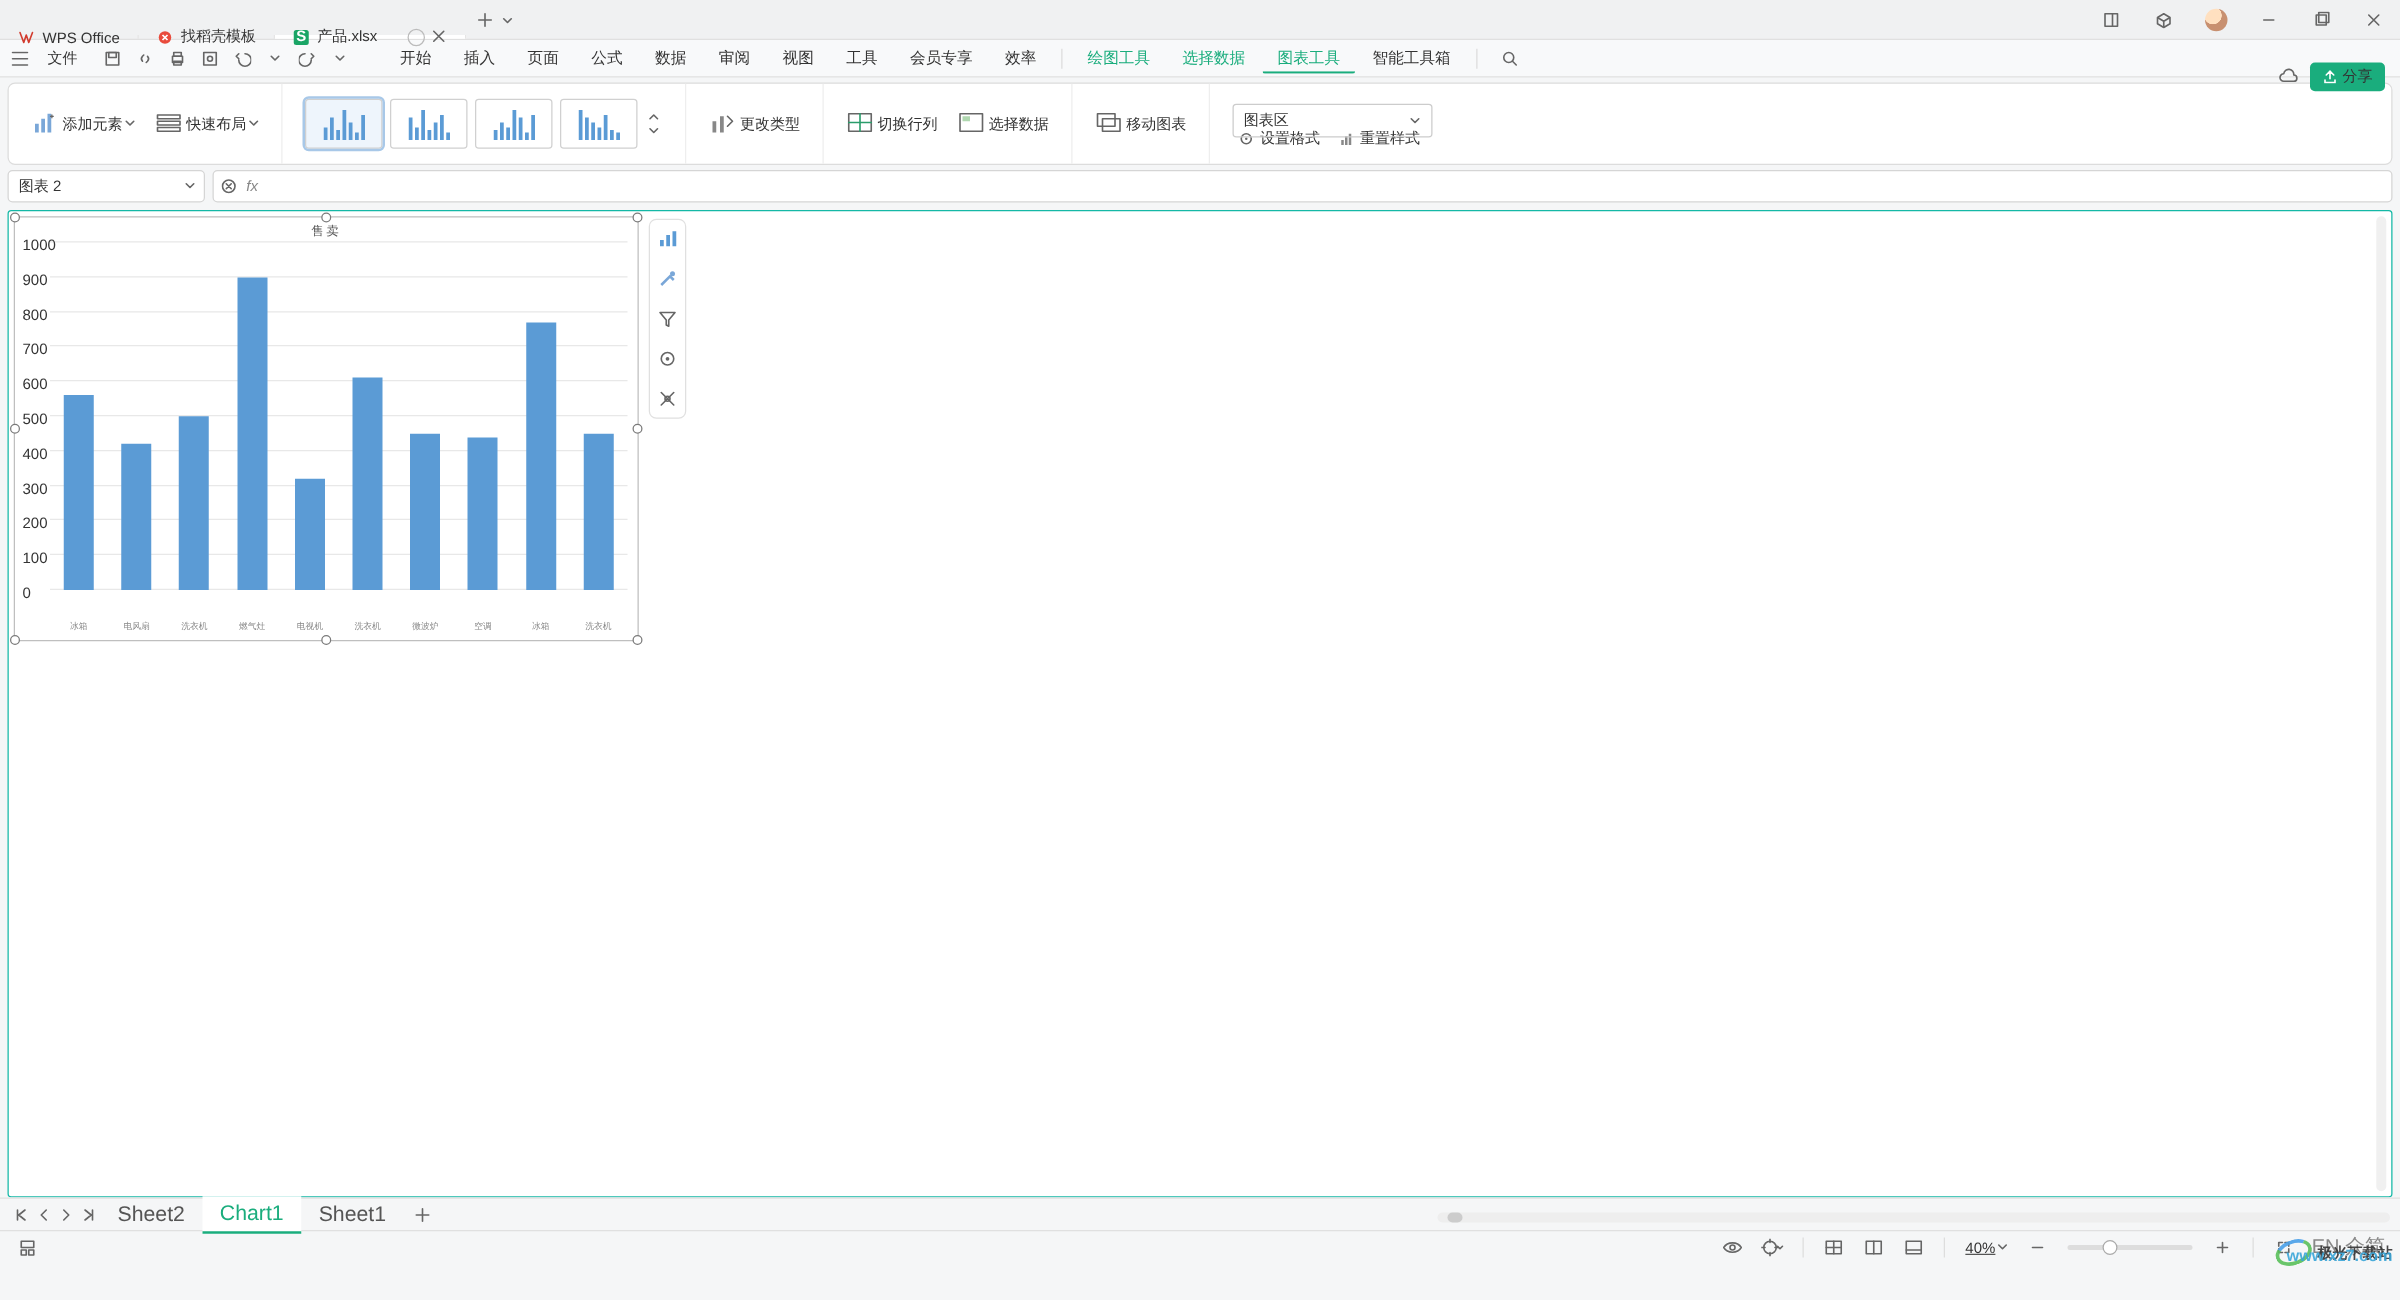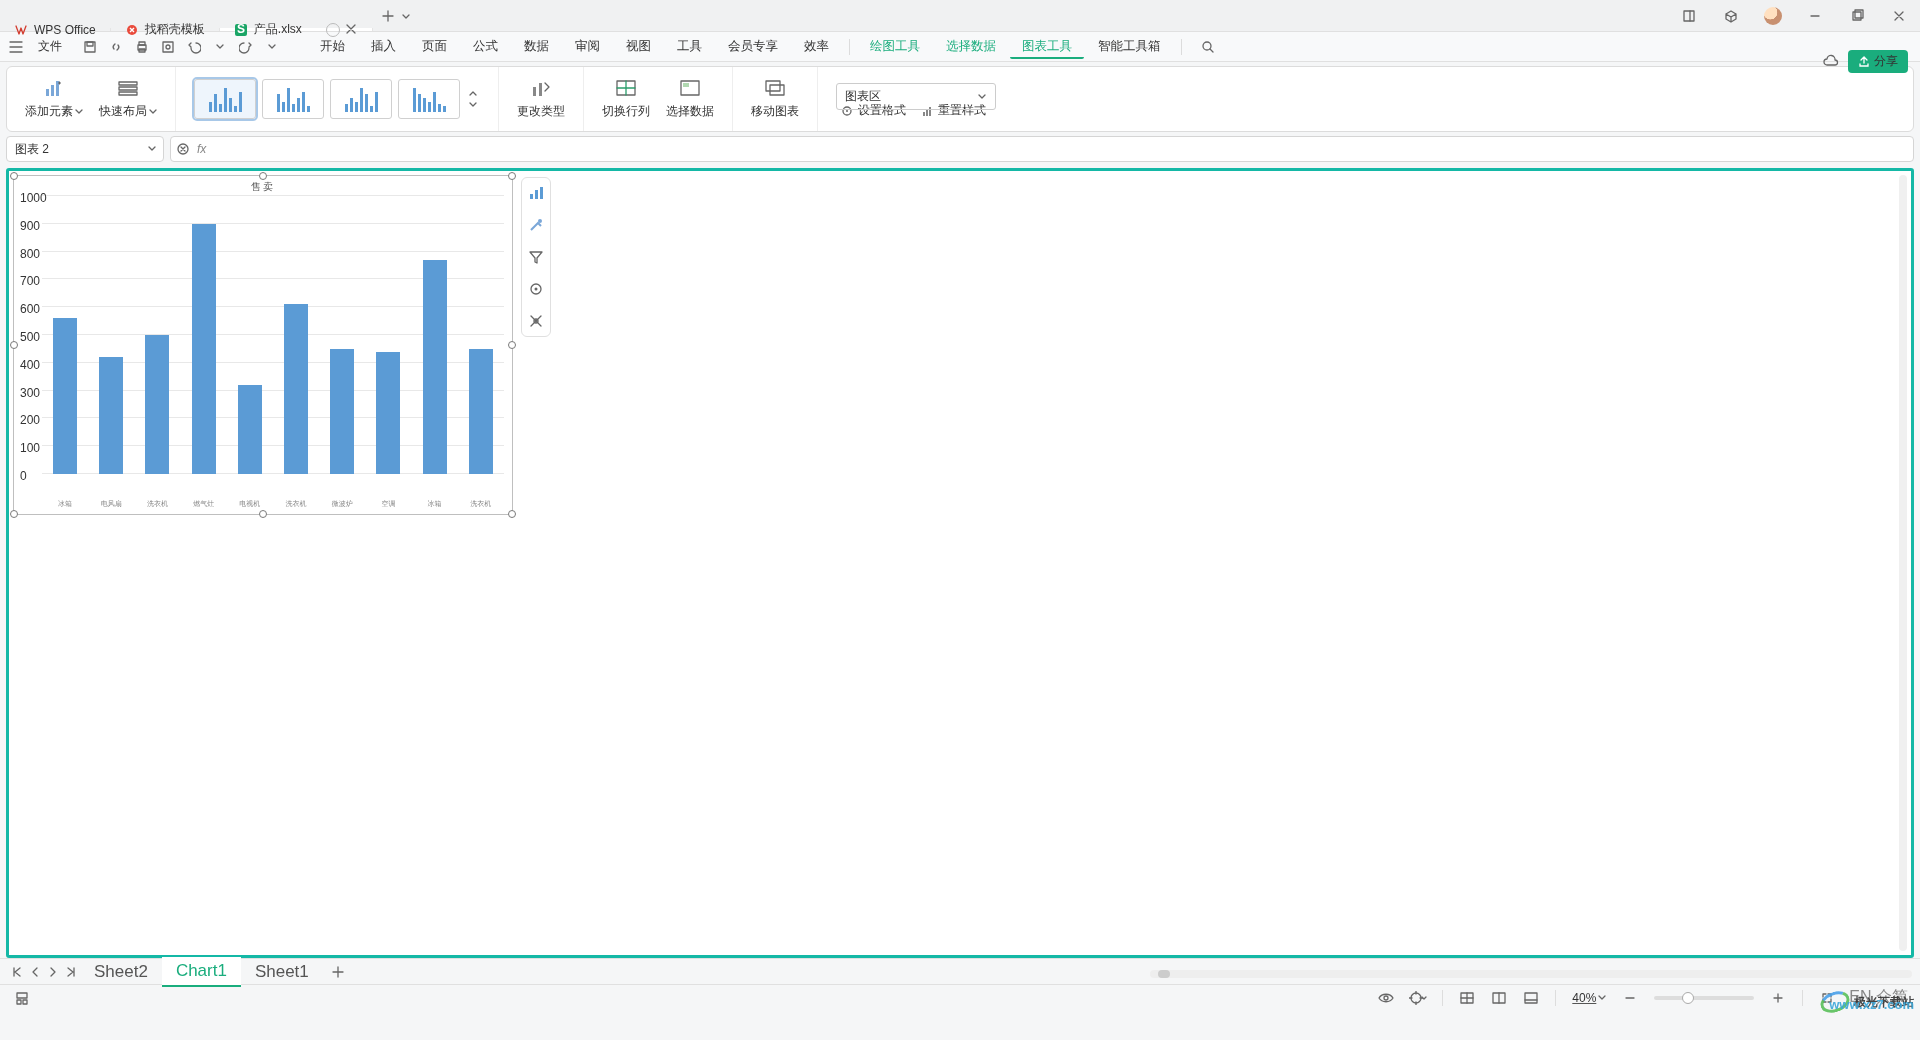--- a/index.html
+++ b/index.html
@@ -30,21 +30,21 @@
 .menuitem.green{color:#1aad7d;}
 .menuitem.active{color:#1aad7d;border-bottom:2px solid #1aad7d;padding-bottom:2px;}
 .menusep{width:1px;height:16px;background:#dcdcdc;margin:0 6px;}
 .searchbtn{width:24px;height:24px;display:flex;align-items:center;justify-content:center;margin-left:6px;}
 .rightmenu{margin-left:auto;display:flex;align-items:center;gap:8px;padding-right:8px;margin-top:29px;}
 .sharebtn{background:#1aad7d;color:#fff;border-radius:4px;padding:3px 10px;display:flex;align-items:center;gap:4px;font-size:12px;}
 
 
 .ribbon{height:66px;background:#fff;border:1px solid #dcdcdc;border-radius:6px;margin:4px 6px 0;display:flex;align-items:stretch;}
 .rgroup{display:flex;align-items:center;padding:0 10px;border-right:1px solid #eee;}
-.rvbtn{display:flex;flex-direction:column;align-items:center;justify-content:center;gap:3px;padding:0 8px;font-size:11px;color:#555;}
+.rvbtn{display:flex;flex-direction:row;align-items:center;justify-content:center;gap:3px;padding:0 8px;font-size:11px;color:#555;}
 .rvbtn .ricon{height:22px;display:flex;align-items:center;justify-content:center;}
 .rvbtn .rlabel{white-space:nowrap;display:flex;align-items:center;gap:2px;}
 .chartstyles{display:flex;align-items:center;gap:6px;padding:0 8px;}
 .chartstyle{width:62px;height:40px;border:1px solid #d0d0d0;border-radius:3px;background:#fff;display:flex;align-items:flex-end;justify-content:center;gap:2px;padding:4px 4px 6px;}
 .chartstyle.sel{outline:2px solid #a8c8e8;background:#eef5fc;}
 .chartstyle .bar{width:3px;background:#5b9bd5;}
 .chartstyle .bar.s1{height:10px}.chartstyle .bar.s2{height:18px}.chartstyle .bar.s3{height:8px}.chartstyle .bar.s4{height:24px}.chartstyle .bar.s5{height:14px}.chartstyle .bar.s6{height:6px}.chartstyle .bar.s7{height:20px}
 .styledrop{width:14px;height:40px;display:flex;align-items:center;justify-content:center;}
 .areaselect{display:flex;align-items:center;min-width:160px;height:36px;border:1px solid #ccc;border-radius:3px;padding:0 8px;margin:4px 0 0 8px;align-self:flex-start;position:relative;top:8px;}
 .areaselect .dd{margin-left:auto;}
@@ -53,21 +53,21 @@
 .rightgrp{display:flex;flex-direction:column;padding:4px 10px;border-right:none;}
 
 
 .fxrow{display:flex;align-items:center;gap:6px;padding:4px 6px;}
 .namebox{width:158px;height:26px;background:#fff;border:1px solid #d5d5d5;border-radius:4px;display:flex;align-items:center;padding:0 8px;color:#888;position:relative;}
 .namebox .dd{position:absolute;right:6px;}
 .fxbar{flex:1;height:26px;background:#fff;border:1px solid #d5d5d5;border-radius:4px;display:flex;align-items:center;padding:0 6px;gap:8px;color:#999;}
 .fxbar .fxico{font-style:italic;color:#888;}
 
 
-.workspace{position:relative;background:#fff;margin:2px 6px 0;border:3px solid #14b8a6;border-radius:3px;height:790px;}
+.workspace{position:relative;background:#fff;margin:2px 6px 0;border:1px solid #14b8a6;border-radius:3px;height:790px;}
 .chartbox{position:absolute;left:4px;top:4px;width:500px;height:340px;border:1px solid #bfbfbf;background:#fff;}
 .handle{position:absolute;width:8px;height:8px;border:1px solid #7a7a7a;background:#fff;border-radius:50%;}
 .h-tl{left:-4px;top:-4px}.h-tr{right:-4px;top:-4px}.h-bl{left:-4px;bottom:-4px}.h-br{right:-4px;bottom:-4px}
 .h-tm{left:50%;top:-4px;transform:translateX(-50%)}.h-bm{left:50%;bottom:-4px;transform:translateX(-50%)}
 .h-ml{left:-4px;top:50%;transform:translateY(-50%)}.h-mr{right:-4px;top:50%;transform:translateY(-50%)}
 .charttitle{text-align:center;font-size:10px;color:#555;padding-top:4px;letter-spacing:2px;}
 .plot{position:absolute;left:28px;right:8px;top:20px;bottom:40px;}
 .grid{position:absolute;left:0;right:0;border-top:1px solid #e8e8e8;font-size:7px;color:#aaa;}
 .grid span{position:absolute;left:-22px;top:-5px;}
 .bars{position:absolute;left:0;right:0;bottom:0;top:0;display:flex;align-items:flex-end;justify-content:space-around;}

